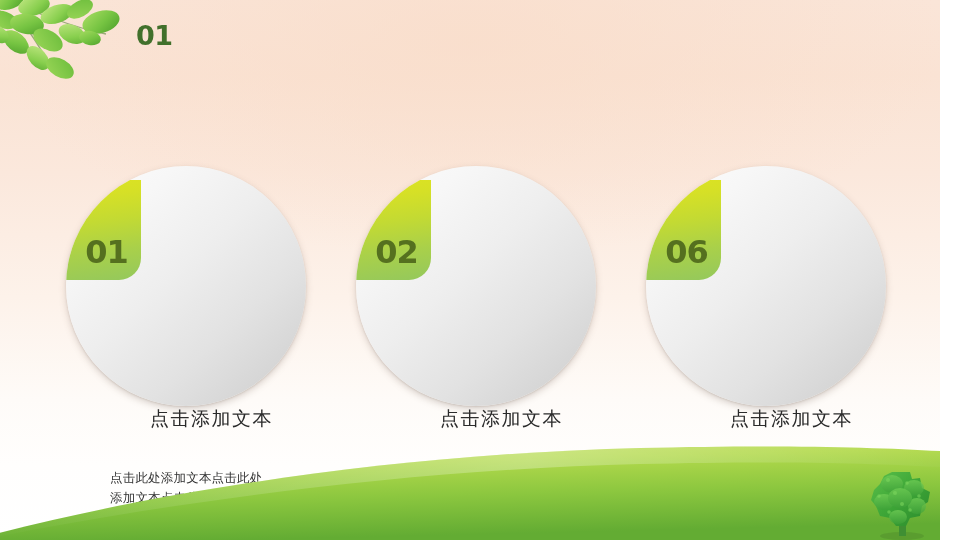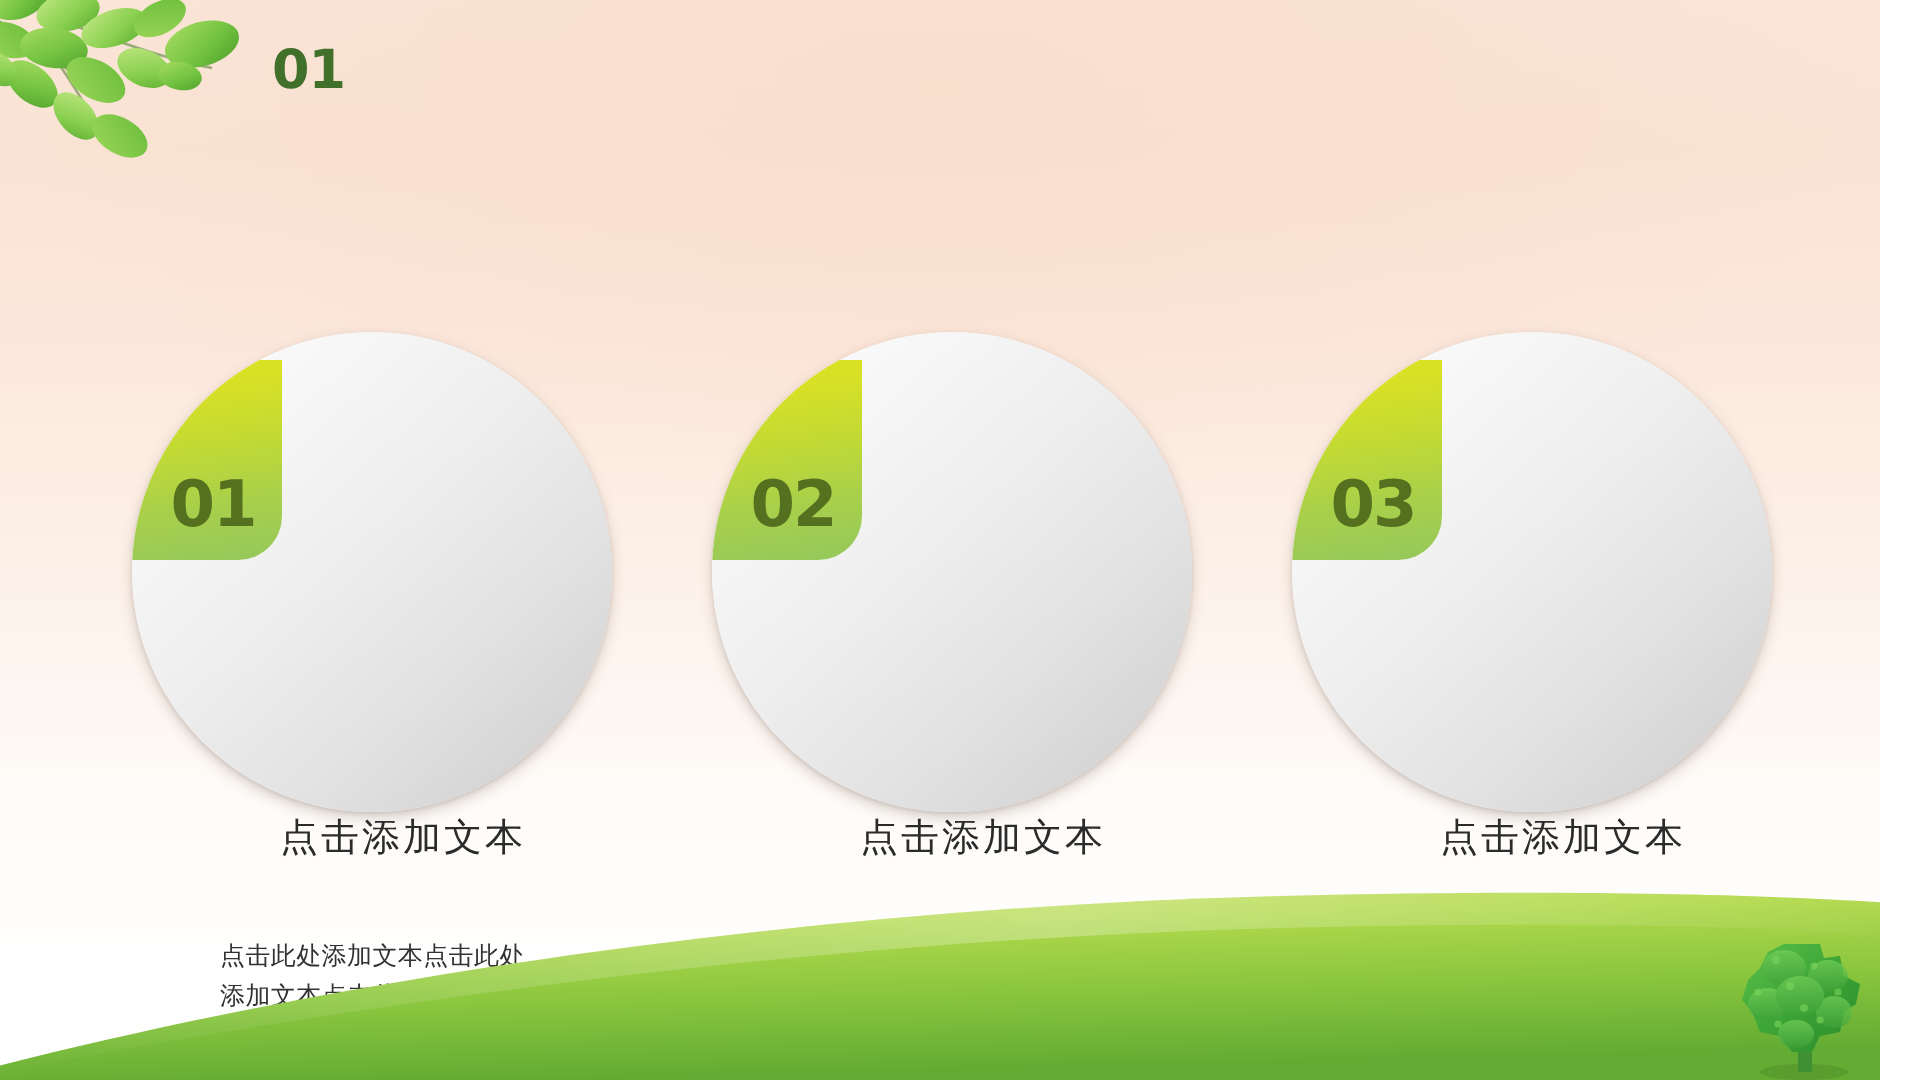--- a/index.html
+++ b/index.html
@@ -154,21 +154,21 @@
     font-weight: bold;
     color: #55701f;
     letter-spacing: -1px;
     line-height: 1;
     margin-bottom: 6px;
     margin-left: 6px;
   }
 
   .card-heading {
     position: absolute;
-    left: 74px;
+    left: 84px;
     top: 240px;
     width: 160px;
     font-family: Liberation Serif, serif;
     font-size: 19px;
     color: #2b2b2b;
     letter-spacing: 1.5px;
     white-space: nowrap;
   }
 
   .card-body {
@@ -257,21 +257,21 @@
           <span class="badge-num">02</span>
         </div>
       </div>
       <div class="card-heading">点击添加文本</div>
       <div class="card-body">点击此处添加文本点击此处添加文本点击此处添加文本</div>
     </div>
 
     <div class="card c3">
       <div class="disc">
         <div class="badge">
-          <span class="badge-num">03</span>
+          <span class="badge-num">06</span>
         </div>
       </div>
       <div class="card-heading">点击添加文本</div>
       <div class="card-body">点击此处添加文本点击此处添加文本点击此处添加文本</div>
     </div>
 
   </div>
 
   <div class="hill-wrap">
     <svg class="hill-svg" viewBox="0 0 1000 120" preserveAspectRatio="none" xmlns="http://www.w3.org/2000/svg">

